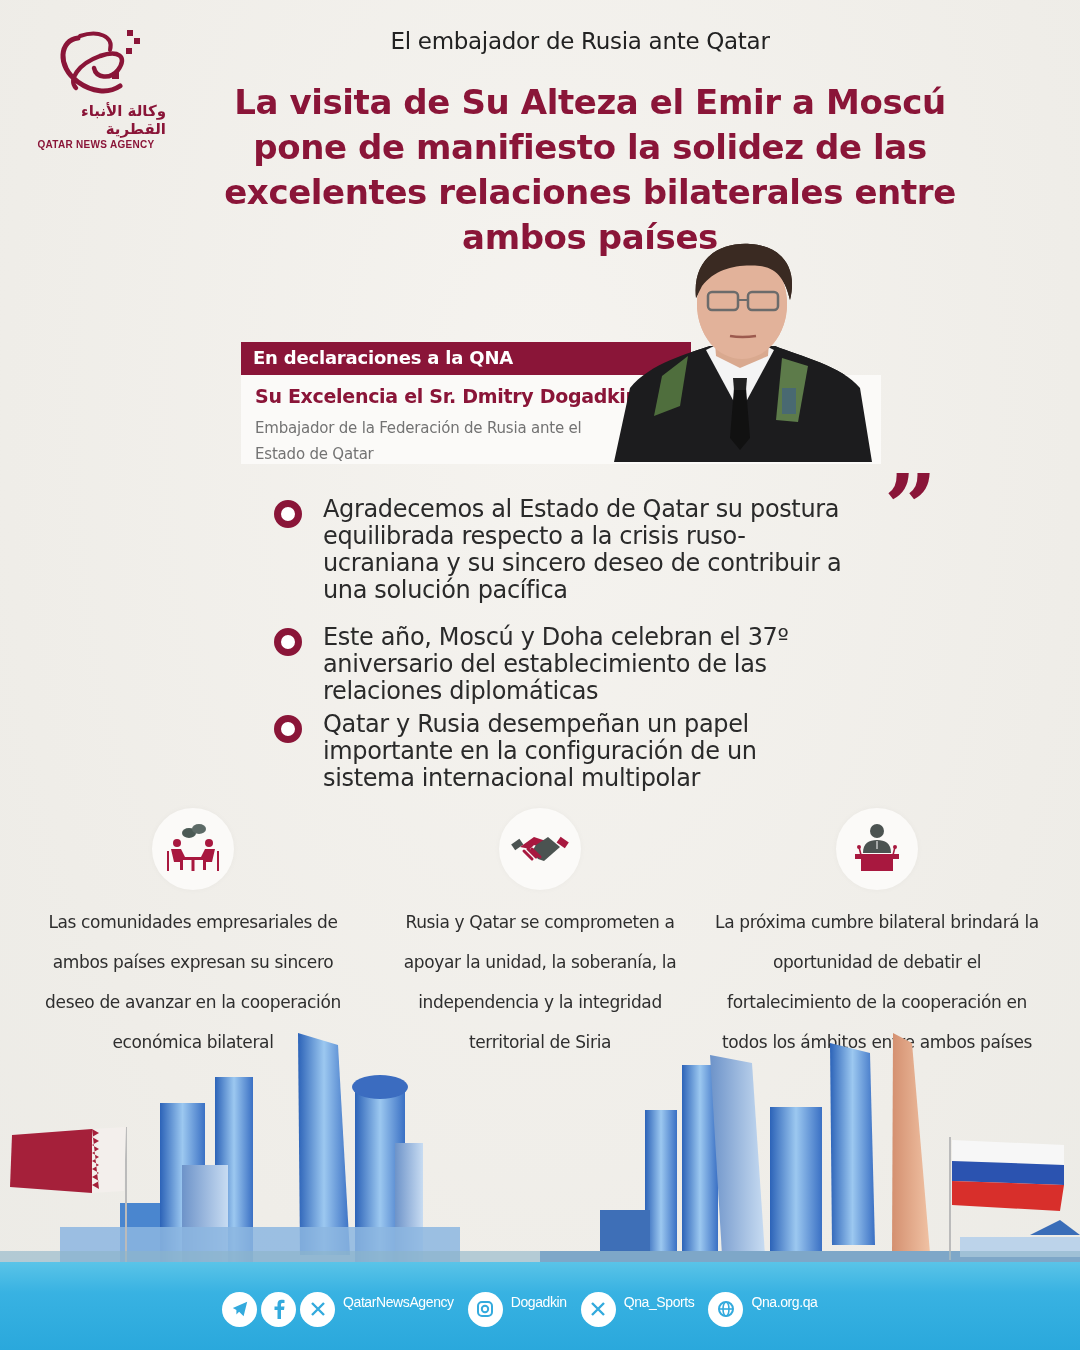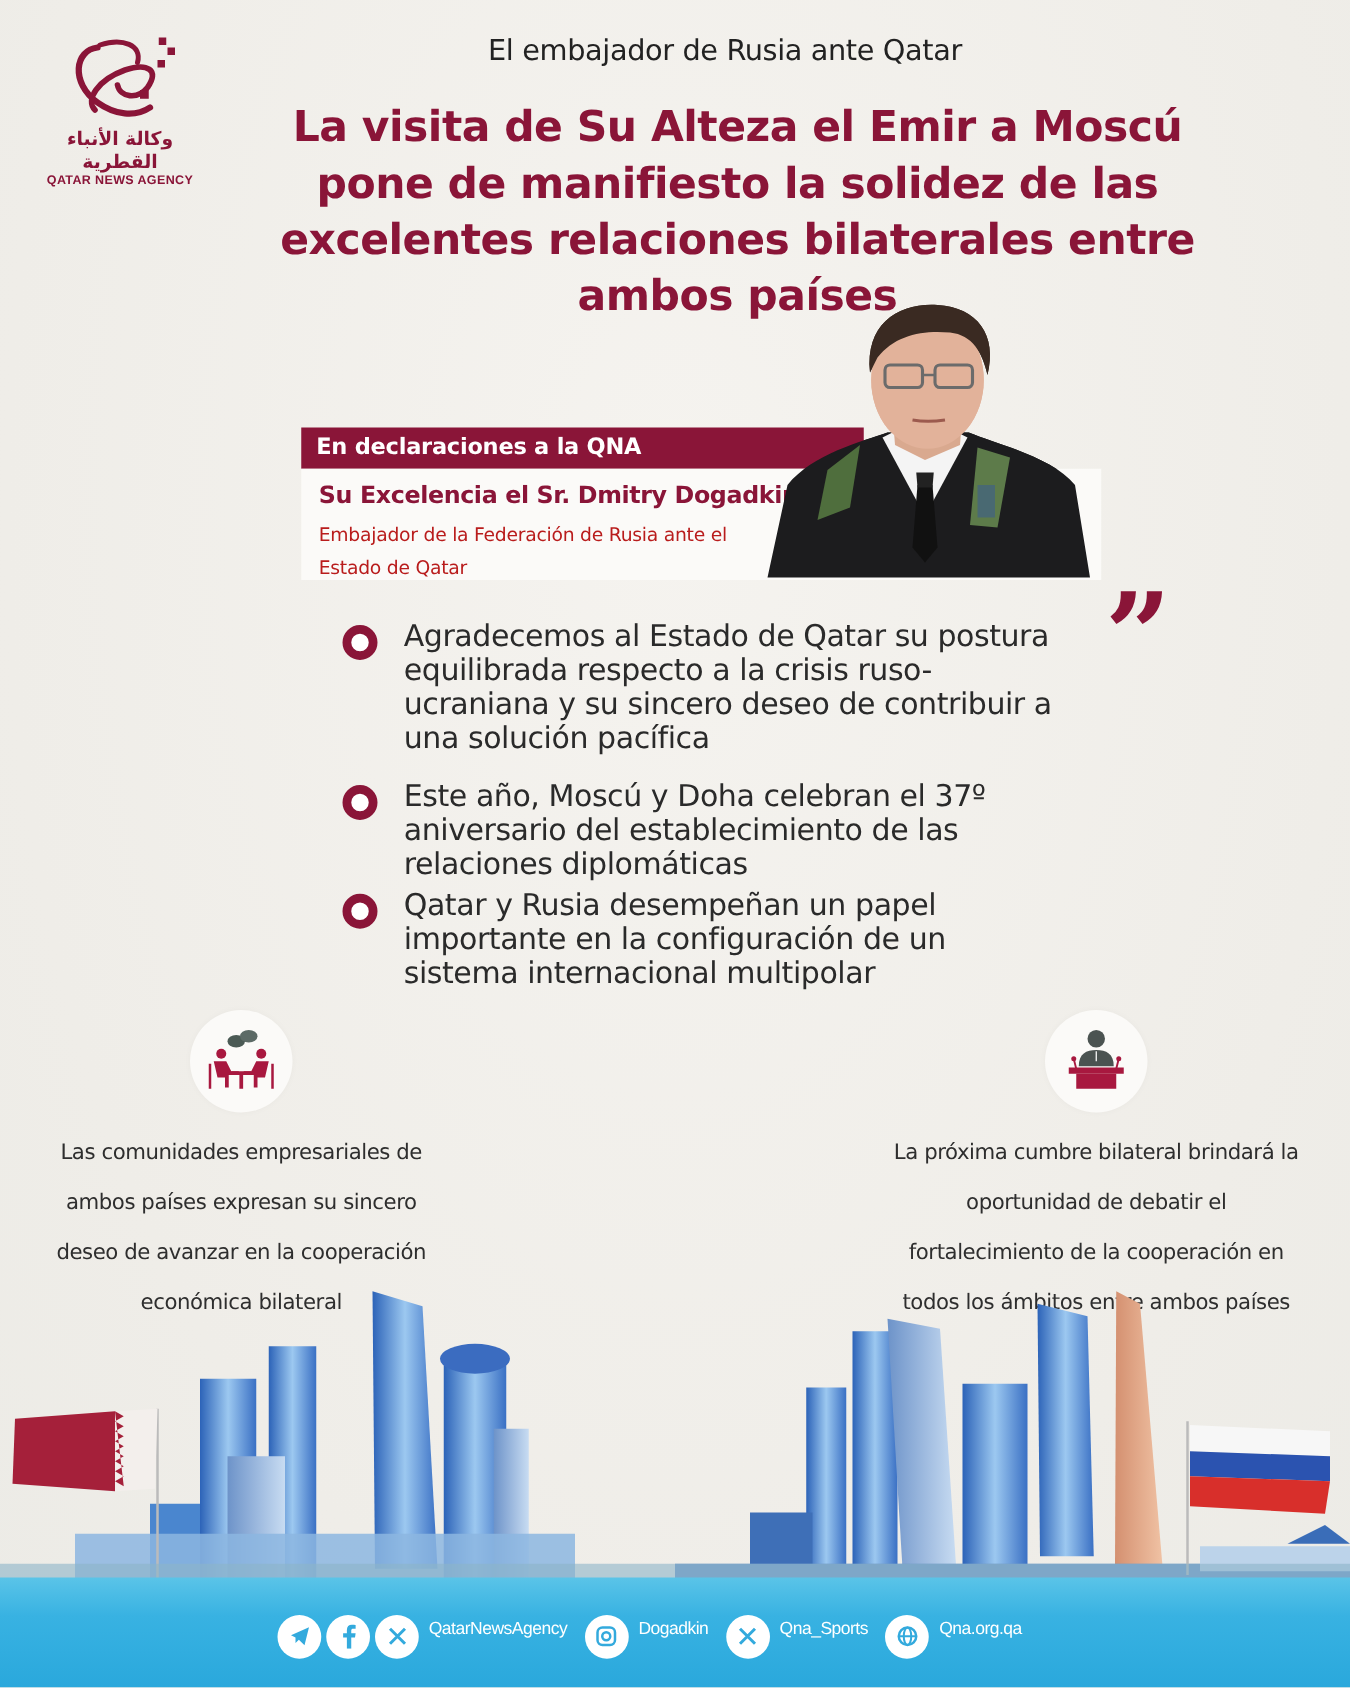--- a/index.html
+++ b/index.html
@@ -9,35 +9,35 @@
     font-family: "DejaVu Sans", "Liberation Sans", sans-serif;
     position: relative;
     color: #2e2e2e;
   }
   .page { position: relative; width: 1080px; height: 1350px;
     background: radial-gradient(ellipse at 50% 30%, #f5f3ef 0%, #efede8 70%, #ecebe6 100%); }
 
   
   .logo { position: absolute; left: 26px; top: 26px; width: 140px; height: 130px; text-align: center; }
   .logo svg { display: block; margin: 0 auto; }
-  .logo-ar { font-family: "DejaVu Sans", sans-serif; font-size: 15px; color: #8a1538; font-weight: bold; margin-top: 2px; direction: rtl; }
+  .logo-ar { font-family: "DejaVu Sans", sans-serif; font-size: 15px; color: #8a1538; font-weight: bold; margin-top: 2px; direction: rtl; text-align: right; }
   .logo-en { font-family: "Liberation Sans", sans-serif; font-size: 10px; color: #8a1538; font-weight: bold; letter-spacing: 0.3px; margin-top: 1px; text-align: center; }
 
   
   .kicker { position: absolute; left: 0; width: 1160px; top: 28px; text-align: center;
     font-family: "DejaVu Sans", sans-serif; font-size: 23px; color: #222; font-weight: 500; letter-spacing: -0.3px; }
   .headline { position: absolute; left: 200px; width: 780px; top: 80px; text-align: center;
     font-family: "DejaVu Sans", sans-serif; font-weight: bold; font-size: 34px; line-height: 45px; color: #8a1538; letter-spacing: -0.4px; }
 
   
   .card-bar { position: absolute; left: 241px; top: 342px; width: 450px; height: 33px; background: #8a1538; }
   .card-bar-label { position: absolute; left: 12px; top: 5px; color: #fff; font-size: 18px; font-weight: bold; letter-spacing: -0.2px; }
   .card-body { position: absolute; left: 241px; top: 375px; width: 640px; height: 89px; background: #fbfaf8; }
   .card-name { position: absolute; left: 14px; top: 10px; font-size: 19px; font-weight: bold; color: #8a1538; letter-spacing: -0.3px; }
-  .card-role { position: absolute; left: 14px; top: 40px; font-size: 15px; line-height: 26px; color: #b91c1c; width: 360px; letter-spacing: -0.2px; }
+  .card-role { position: absolute; left: 14px; top: 40px; font-size: 15px; line-height: 26px; color: #737373; width: 360px; letter-spacing: -0.2px; }
   .portrait { position: absolute; left: 610px; top: 238px; width: 265px; height: 226px; }
 
   
   .quote-mark { position: absolute; left: 884px; top: 462px; font-family: "DejaVu Serif", serif; font-size: 92px; font-weight: bold; color: #8a1538; line-height: 1; }
 
   
   .bullet { position: absolute; left: 274px; }
   .bullet-ring { position: absolute; left: 0; top: 4px; width: 28px; height: 28px; border-radius: 50%; border: 7px solid #8a1538; background: #fff; }
   .bullet-text { position: absolute; left: 49px; top: 0; width: 540px; font-size: 24px; line-height: 27px; color: #2a2a2a; letter-spacing: -0.35px; }
 
@@ -156,20 +156,32 @@
         <path d="M52 30 h-10 l-4 8 h-6 v3 h8 v10 h3 v-8 h6 z" fill="#a8183f"></path>
         <rect x="22" y="38" width="16" height="3" fill="#a8183f"></rect>
         <rect x="28.5" y="41" width="3" height="11" fill="#a8183f"></rect>
         <rect x="4" y="32" width="2" height="20" fill="#a8183f"></rect>
         <rect x="54" y="32" width="2" height="20" fill="#a8183f"></rect>
       </svg>
     </div>
     <div class="feature-text">Las comunidades empresariales de ambos países expresan su sincero deseo de avanzar en la cooperación económica bilateral</div>
   </div>
 
+  <div class="feature" style="left:395px; top:808px; width:290px;">
+    <div class="feature-icon">
+      <svg width="60" height="60" viewBox="0 0 60 60">
+        <rect x="2" y="22" width="10" height="7" transform="rotate(-35 7 25)" fill="#4b5351"></rect>
+        <rect x="48" y="20" width="10" height="7" transform="rotate(35 53 23)" fill="#a8183f"></rect>
+        <path d="M10 28 L24 18 L36 22 L30 28 L24 26 L20 30 Z" fill="#a8183f"></path>
+        <path d="M50 28 L38 18 L26 26 L22 32 L28 40 L34 42 Z" fill="#4b5351"></path>
+        <path d="M14 32 L22 40 M18 30 L26 38 M22 30 L30 38" stroke="#a8183f" stroke-width="3" stroke-linecap="round"></path>
+      </svg>
+    </div>
+    <div class="feature-text">Rusia y Qatar se comprometen a apoyar la unidad, la soberanía, la independencia y la integridad territorial de Siria</div>
+  </div>
 
   <div class="feature" style="left:712px; top:808px; width:330px;">
     <div class="feature-icon">
       <svg width="60" height="60" viewBox="0 0 60 60">
         <circle cx="30" cy="12" r="7" fill="#4b5351"></circle>
         <path d="M16 34 C16 24 22 21 30 21 C38 21 44 24 44 34 Z" fill="#4b5351"></path>
         <line x1="30" y1="22" x2="30" y2="30" stroke="#fff" stroke-width="1"></line>
         <circle cx="12" cy="28" r="2" fill="#a8183f"></circle>
         <circle cx="48" cy="28" r="2" fill="#a8183f"></circle>
         <line x1="12" y1="28" x2="14" y2="36" stroke="#a8183f" stroke-width="1.5"></line>

